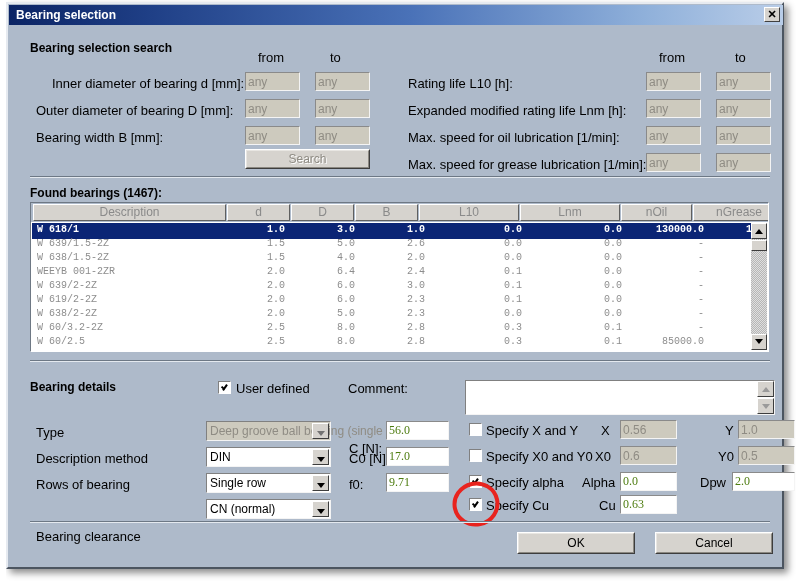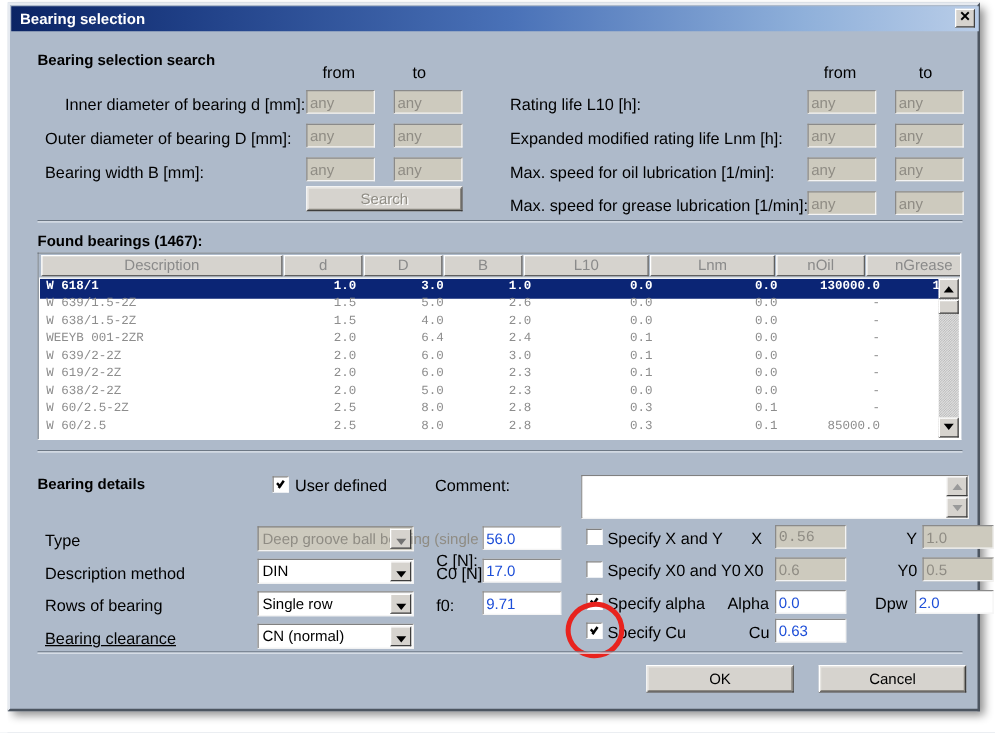--- a/index.html
+++ b/index.html
@@ -97,21 +97,22 @@
     padding: 0 2px;
     line-height: 16px;
     outline: none;
   }
   .field.disabled {
     background: #cdcabe;
     color: #8f8c84;
   }
   .field.enabled {
     background: #ffffff;
-    color: #1d4ed8;
+    color: #4d7c0f;
+    font-family: Liberation Serif, serif;
   }
 
   
   .btn {
     position: absolute;
     box-sizing: border-box;
     background: #d6d3ce;
     border-top: 1px solid #ffffff;
     border-left: 1px solid #ffffff;
     border-right: 1px solid #3d3d3d;
@@ -490,21 +491,21 @@
           <div class="cell desc" style="left: 5px;">W 638/2-2Z</div>
           <div class="cell num" style="left: 0px; width: 253px;">2.0</div>
           <div class="cell num" style="left: 0px; width: 323px;">5.0</div>
           <div class="cell num" style="left: 0px; width: 393px;">2.3</div>
           <div class="cell num" style="left: 0px; width: 490px;">0.0</div>
           <div class="cell num" style="left: 0px; width: 590px;">0.0</div>
           <div class="cell num" style="left: 0px; width: 672px;">-</div>
           <div class="cell num" style="left: 0px; width: 762px;">85000.0</div>
         </div>
         <div class="trow" style="top: 98px;">
-          <div class="cell desc" style="left: 5px;">W 60/2.5-2Z</div>
+          <div class="cell desc" style="left: 5px;">W 60/3.2-2Z</div>
           <div class="cell num" style="left: 0px; width: 253px;">2.5</div>
           <div class="cell num" style="left: 0px; width: 323px;">8.0</div>
           <div class="cell num" style="left: 0px; width: 393px;">2.8</div>
           <div class="cell num" style="left: 0px; width: 490px;">0.3</div>
           <div class="cell num" style="left: 0px; width: 590px;">0.1</div>
           <div class="cell num" style="left: 0px; width: 672px;">-</div>
           <div class="cell num" style="left: 0px; width: 762px;">70000.0</div>
         </div>
         <div class="trow" style="top: 112px;">
           <div class="cell desc" style="left: 5px;">W 60/2.5</div>
@@ -563,39 +564,39 @@
     <span class="txt">DIN</span>
     <span class="arrowbox"></span>
   </div>
 
   <div class="lbl" style="left:28px; top:473px;">Rows of bearing</div>
   <div class="combo enabled" style="left:198px; top:469px; width:125px; height:20px;">
     <span class="txt">Single row</span>
     <span class="arrowbox"></span>
   </div>
 
-  <div class="lbl" style="left:28px; top:499px;text-decoration:underline;">Bearing clearance</div>
+  <div class="lbl" style="left:28px; top:525px;">Bearing clearance</div>
   <div class="combo enabled" style="left:198px; top:495px; width:125px; height:20px;">
     <span class="txt">CN (normal)</span>
     <span class="arrowbox"></span>
   </div>
 
   <div class="lbl" style="left:341px; top:437px;">C [N]:</div>
   <input class="field enabled" style="left: 378px; top: 417px; width: 63px; height: 19px;" value="56.0">
 
   <div class="lbl" style="left:341px; top:447px;">C0 [N]:</div>
   <input class="field enabled" style="left: 378px; top: 443px; width: 63px; height: 19px;" value="17.0">
 
   <div class="lbl" style="left:341px; top:473px;">f0:</div>
   <input class="field enabled" style="left: 378px; top: 469px; width: 63px; height: 19px;" value="9.71">
 
   <div class="cbox" style="left:461px; top:419px;"></div>
   <div class="lbl" style="left:478px; top:419px;">Specify X and Y</div>
   <div class="lbl" style="left:593px; top:419px;">X</div>
-  <input class="field disabled" style="left: 612px; top: 416px; width: 57px; height: 19px; font-family: Liberation Mono, monospace;" readonly="" value="0.56">
+  <input class="field disabled" style="left: 612px; top: 416px; width: 57px; height: 19px;" readonly="" value="0.56">
   <div class="lbl" style="left:717px; top:419px;">Y</div>
   <input class="field disabled" style="left: 730px; top: 416px; width: 57px; height: 19px;" readonly="" value="1.0">
 
   <div class="cbox" style="left:461px; top:445px;"></div>
   <div class="lbl" style="left:478px; top:445px;">Specify X0 and Y0</div>
   <div class="lbl" style="left:587px; top:445px;">X0</div>
   <input class="field disabled" style="left: 612px; top: 442px; width: 57px; height: 19px;" readonly="" value="0.6">
   <div class="lbl" style="left:710px; top:445px;">Y0</div>
   <input class="field disabled" style="left: 730px; top: 442px; width: 57px; height: 19px;" readonly="" value="0.5">
 

